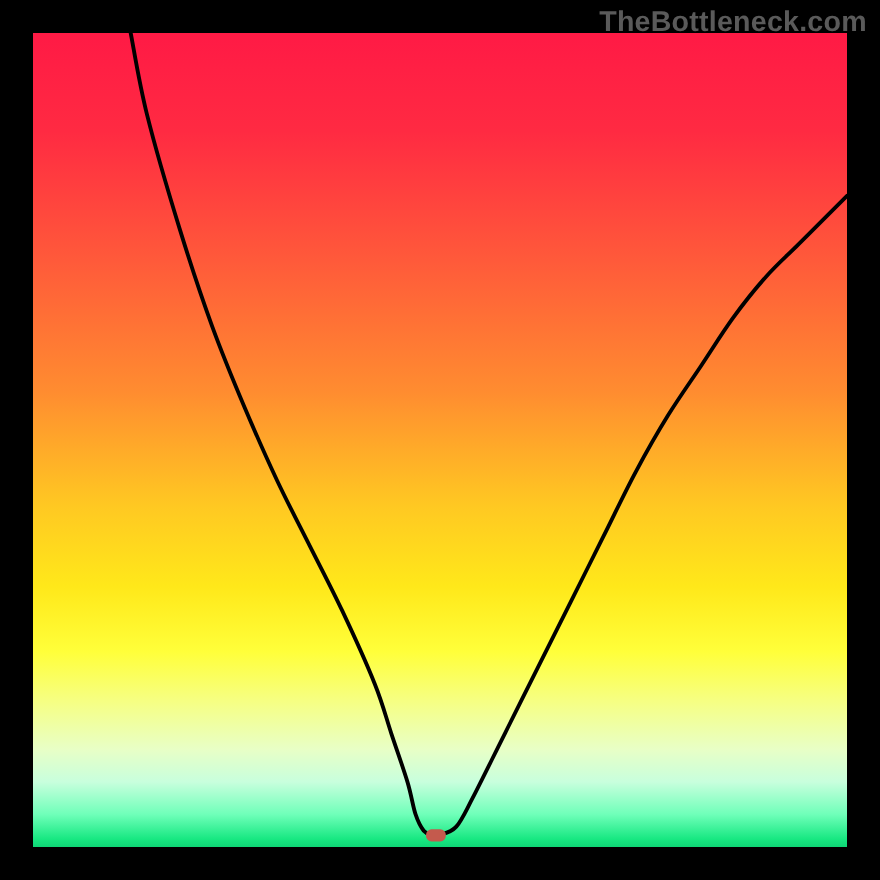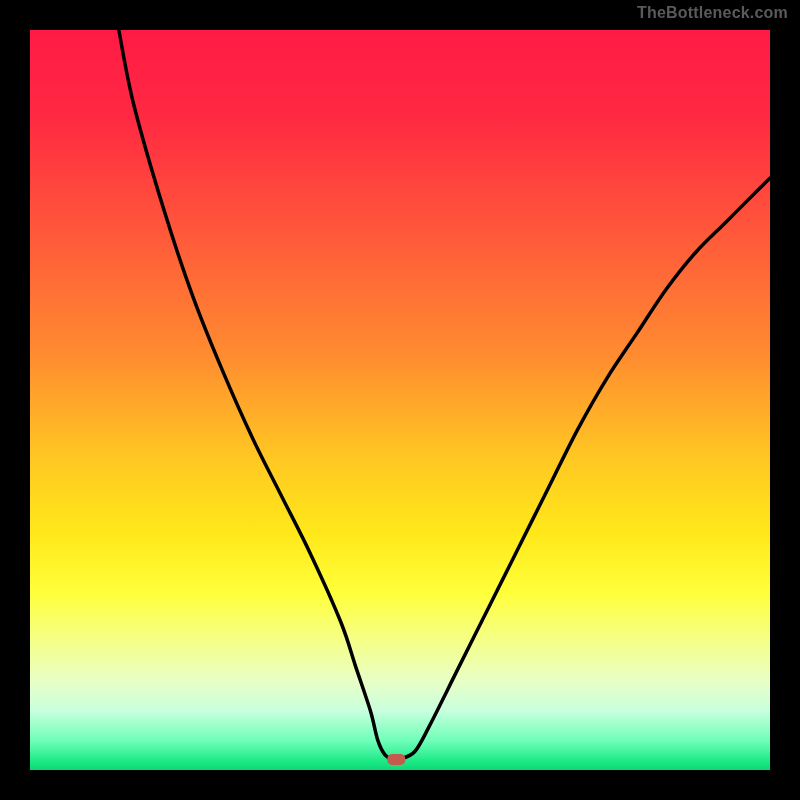--- a/index.html
+++ b/index.html
@@ -15,21 +15,21 @@
     position: relative;
     width: 800px;
     height: 800px;
     background: #000;
   }
   .watermark {
     position: absolute;
     top: 4px;
     right: 12px;
     color: #5a5a5a;
-    font-size: 16px;
+    font-size: 26px;
     font-weight: 600;
     letter-spacing: 0.2px;
     user-select: none;
   }
   .plot {
     position: absolute;
     left: 30px;
     top: 30px;
     width: 740px;
     height: 740px;

